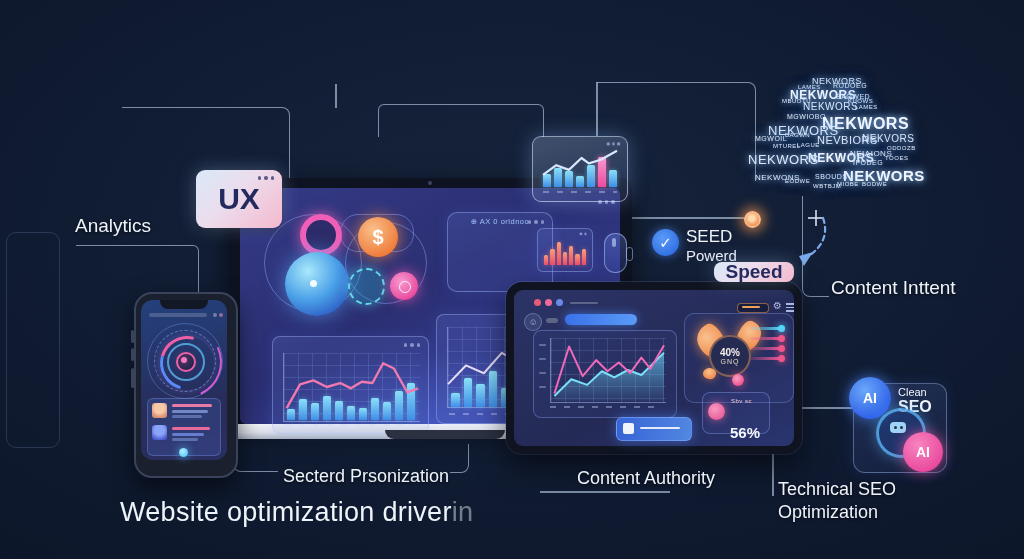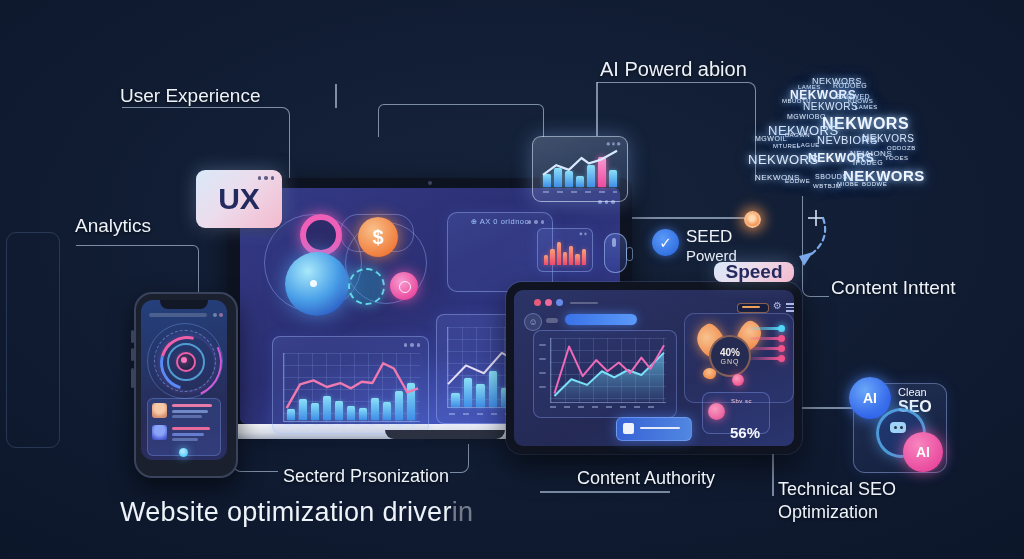--- a/index.html
+++ b/index.html
@@ -384,22 +384,20 @@
   </div>
   <div class="circle" style="left:876px;top:408px;width:44px;height:44px;border:3px solid rgba(90,180,245,.8);background:rgba(35,70,150,.45);z-index:7;box-shadow:0 0 14px rgba(90,180,255,.5);"></div>
   <div class="abs" style="left:890px;top:422px;width:16px;height:11px;border-radius:4px;background:#9fd4f8;z-index:8;"></div>
   <div class="circle" style="left:894px;top:426px;width:3px;height:3px;background:#234;z-index:9;"></div>
   <div class="circle" style="left:900px;top:426px;width:3px;height:3px;background:#234;z-index:9;"></div>
   <div class="circle" style="left:903px;top:432px;width:40px;height:40px;background:radial-gradient(circle at 38% 32%,#f884c0,#e8459a 80%);z-index:8;
        display:flex;align-items:center;justify-content:center;color:#fff;font-weight:700;font-size:14px;box-shadow:0 0 14px rgba(240,90,170,.75);">
     <span>AI</span>
     </div>
 
-  <div class="lbl" style="left:120px;top:85px;">User Experience</div>
-  <div class="lbl" style="left:600px;top:58px;font-size:20px;">AI Powerd abion</div>
   <div class="lbl" style="left:75px;top:215px;">Analytics</div>
   <div class="lbl" style="left:831px;top:277px;">Content Inttent</div>
   <div class="lbl" style="left:283px;top:466px;font-size:18px;">Secterd Prsonization</div>
   <div class="lbl" style="left:577px;top:468px;font-size:18px;">Content Authority</div>
   <div class="lbl" style="left:778px;top:478px;font-size:18px;line-height:1.25;white-space:normal;width:150px;">
     <span>Technical SEO</span><br>
     <span>Optimization</span>
   </div>
 
   <div class="title" style="left:120px;top:497px;">

